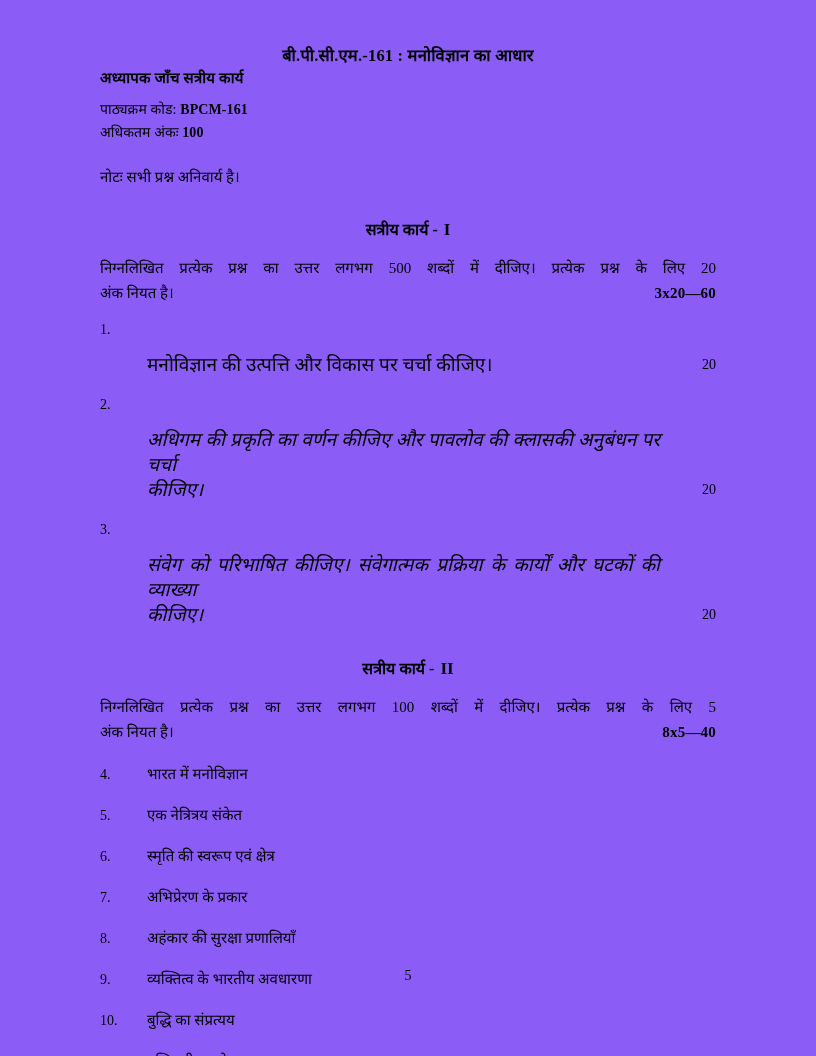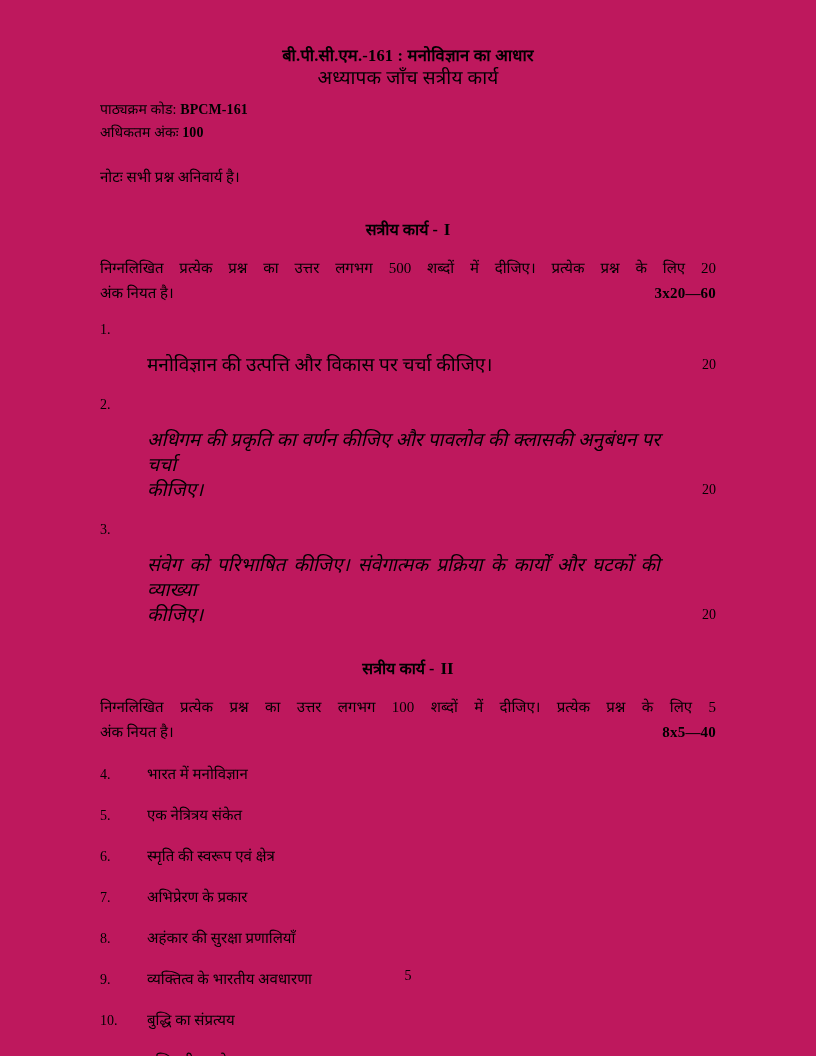--- a/index.html
+++ b/index.html
@@ -10,44 +10,43 @@
   }
   body {
     font-family: "Liberation Serif", "DejaVu Serif", serif;
     color: #000000;
   }
   .page {
     position: relative;
     width: 816px;
     height: 1056px;
     margin: 0 auto;
-    background: #be185d;
+    background: #8b5cf6;
     overflow: hidden;
     box-sizing: border-box;
     padding: 0;
   }
   .content {
     position: absolute;
     left: 100px;
     top: 44px;
     width: 616px;
   }
 
   
   .doc-title {
     text-align: center;
     font-weight: bold;
     font-size: 16.5px;
     line-height: 23px;
     letter-spacing: 0.2px;
   }
   .doc-subtitle {
-    text-align: center;
-    font-weight: normal;
-    font-size: 19px;
+    font-weight: bold;
+    font-size: 15px;
     line-height: 22px;
     letter-spacing: 0.2px;
   }
   .meta {
     margin-top: 9px;
     font-size: 14px;
     line-height: 23px;
     letter-spacing: 0.1px;
   }
   .meta .b {

